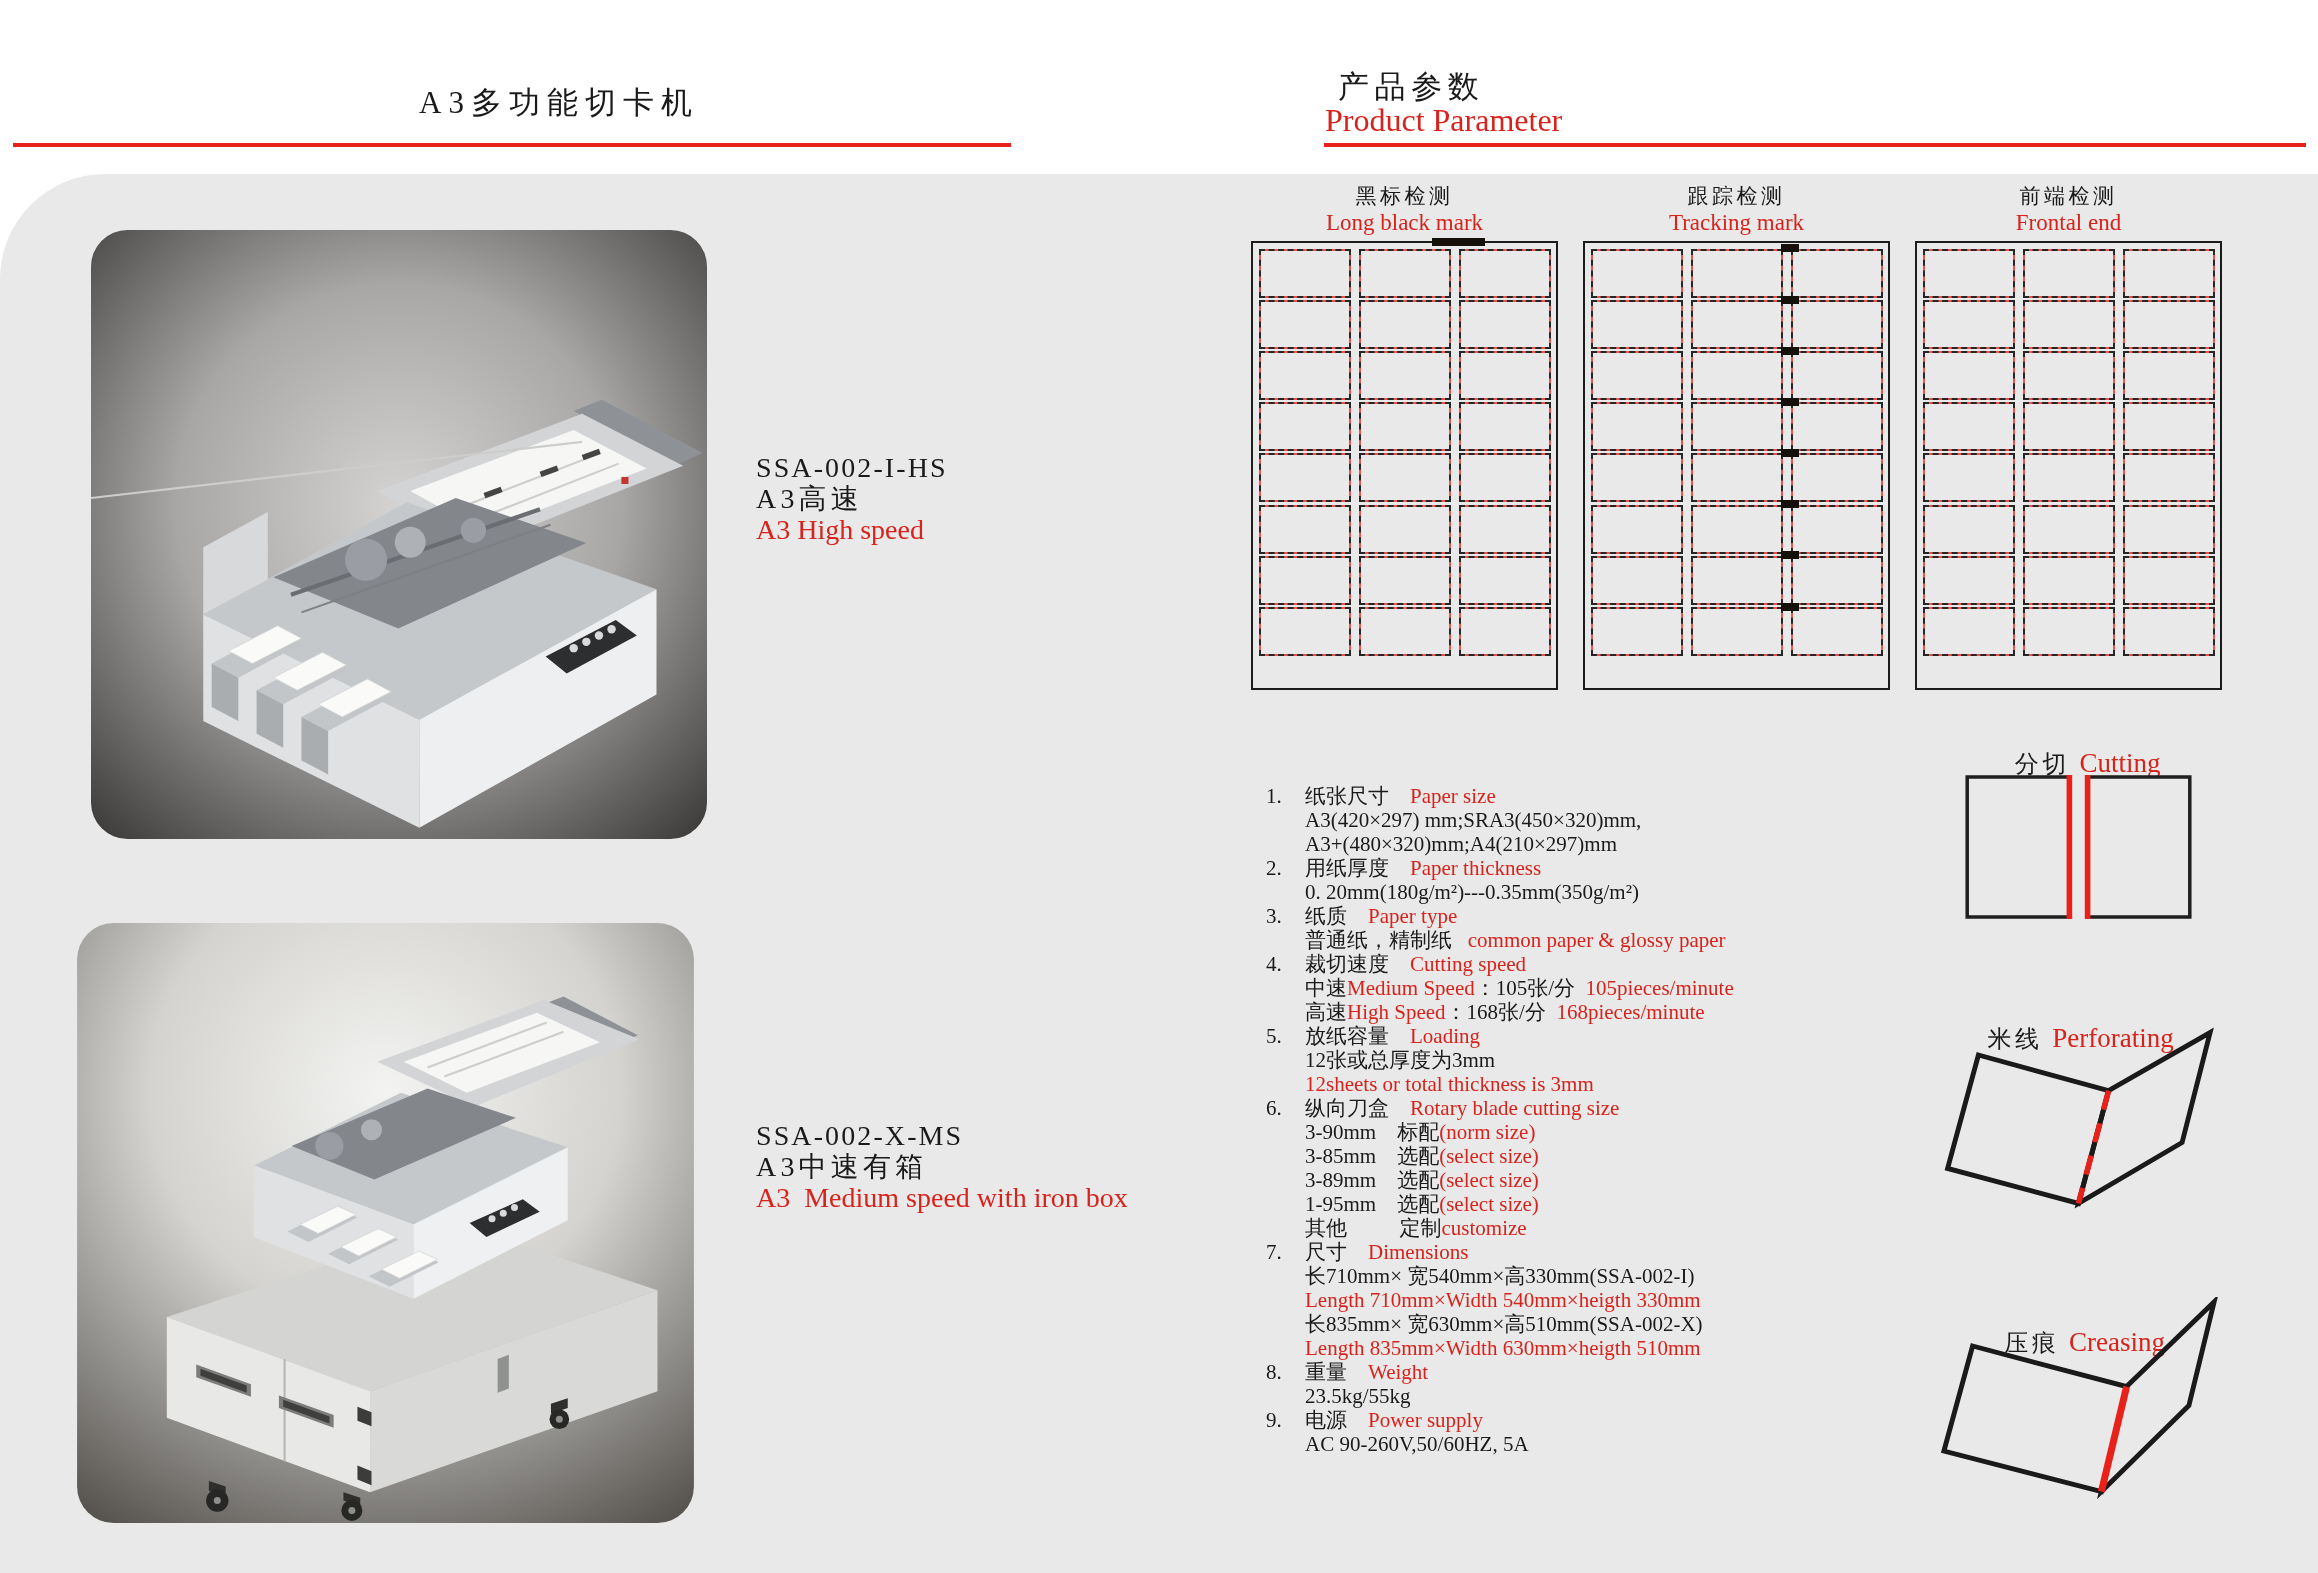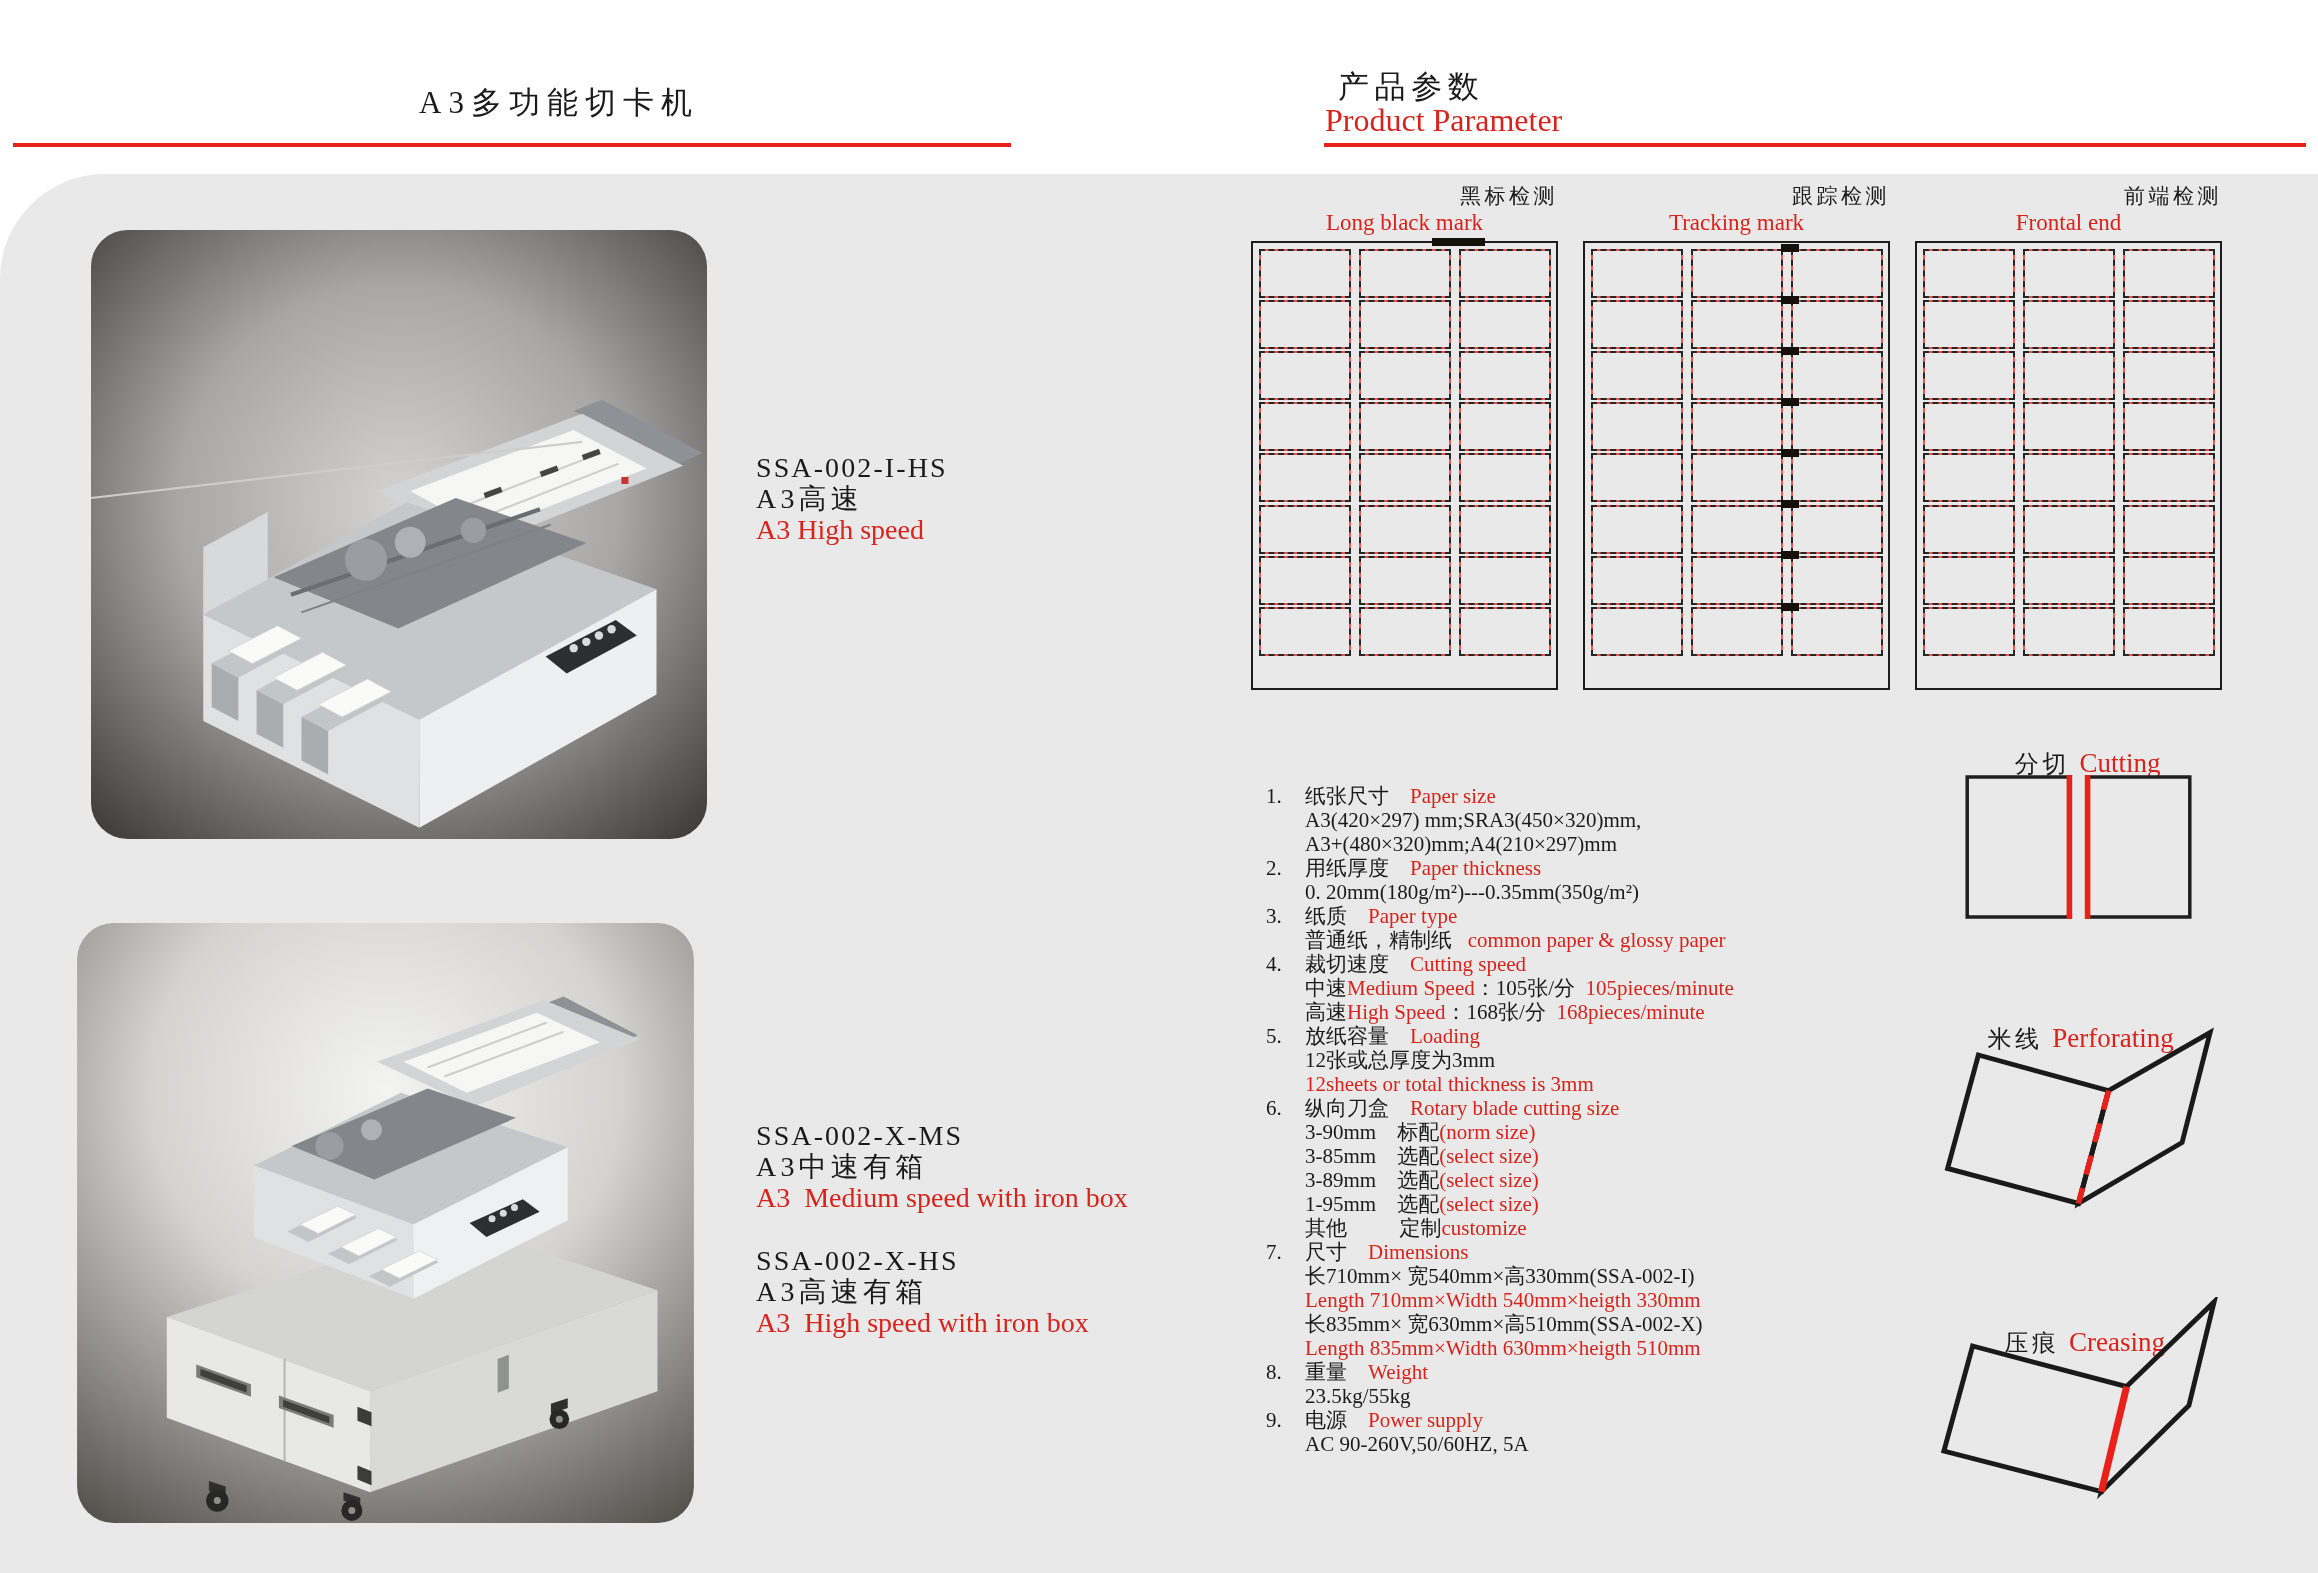--- a/index.html
+++ b/index.html
@@ -28,21 +28,21 @@
 
   .photo { position: absolute; }
 
   .model-block { position: absolute; left: 756px; font-size: 28px; line-height: 31px; white-space: pre-wrap; }
   .model-entry + .model-entry { margin-top: 32px; }
   .model-code { letter-spacing: 2.1px; color: #1a1a1a; }
   .model-zh { letter-spacing: 4.2px; color: #1a1a1a; }
   .model-en { color: #d7231c; }
 
   .sheet-label { position: absolute; top: 184px; width: 307px; text-align: center; }
-  .sheet-label .zh { font-size: 21px; letter-spacing: 3.5px; color: #1a1a1a; line-height: 25px; text-align: right; }
+  .sheet-label .zh { font-size: 21px; letter-spacing: 3.5px; color: #1a1a1a; line-height: 25px; }
   .sheet-label .en { font-size: 23px; color: #d7231c; line-height: 27px; }
 
   .sheet { position: absolute; border: 2.1px solid #1c1c1c; background: transparent; }
   .card { position: absolute; border: 2.1px solid #e8554e; }
   .card-dash { position: absolute; inset: -2.1px; border: 2.1px dashed #262626; }
   .mark-long { position: absolute; background: #16100b; }
   .mark-tick { position: absolute; background: #16100b; }
 
   .spec-list { position: absolute; left: 1305px; top: 784px; width: 519px; font-size: 21px; }
   .spec-line { position: relative; line-height: 24px; min-height: 24px; white-space: pre-wrap; }
@@ -179,21 +179,21 @@
       <polygon points="300,440 370,406 400,420 330,455" fill="#c3c6c9"></polygon>
       <polygon points="318,430 372,404 398,416 344,443" fill="#fafaf8" stroke="#d0d0ce"></polygon>
     </g>
     <g transform="translate(116,64)">
       <polygon points="300,440 370,406 400,420 330,455" fill="#c3c6c9"></polygon>
       <polygon points="318,430 372,404 398,416 344,443" fill="#fafaf8" stroke="#d0d0ce"></polygon>
     </g>
   </svg>
 
   <div class="model-block" style="top:452px;"><div class="model-entry"><div class="model-code">SSA-002-I-HS</div><div class="model-zh">A3高速</div><div class="model-en">A3 High speed</div></div></div>
-  <div class="model-block" style="top:1120px;"><div class="model-entry"><div class="model-code">SSA-002-X-MS</div><div class="model-zh">A3中速有箱</div><div class="model-en">A3  Medium speed with iron box</div></div><div class="model-entry"><div class="model-code">SSA-002-X-HS</div><div class="model-zh">A3高速有箱</div><div class="model-en">A3  High speed with iron box</div></div></div>
+  <div class="model-block" style="top:1120px;"><div class="model-entry"><div class="model-code">SSA-002-X-MS</div><div class="model-zh">A3中速有箱</div><div class="model-en">A3  Medium speed with iron box</div></div></div>
 
   <div>
       <div class="sheet-label" style="left: 1251px;">
         <div class="zh">黑标检测</div>
         <div class="en">Long black mark</div>
       </div>
       <div class="sheet" style="left: 1251px; top: 241px; width: 307px; height: 449px;">
         <div class="card" style="left: 5.6px; top: 5.6px; width: 92px; height: 49px;">
           <div class="card-dash"></div>
         </div>

